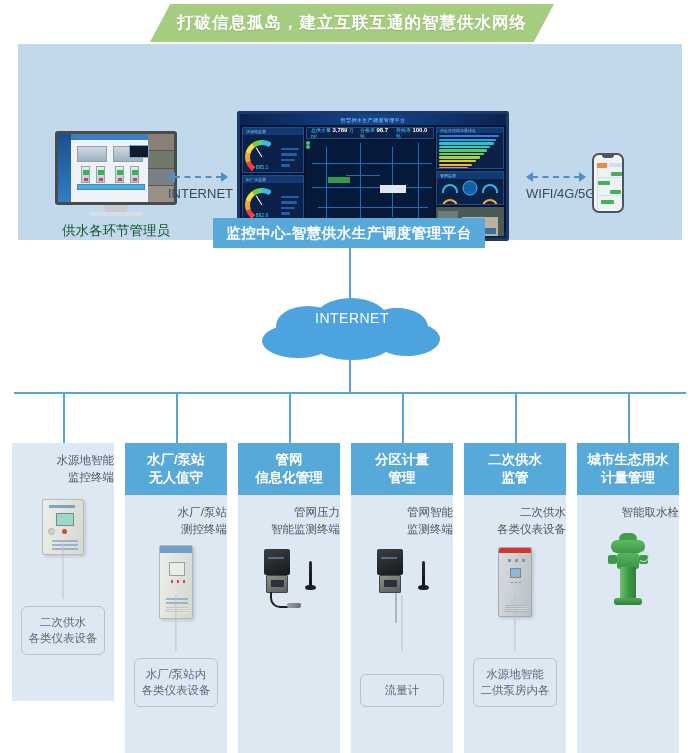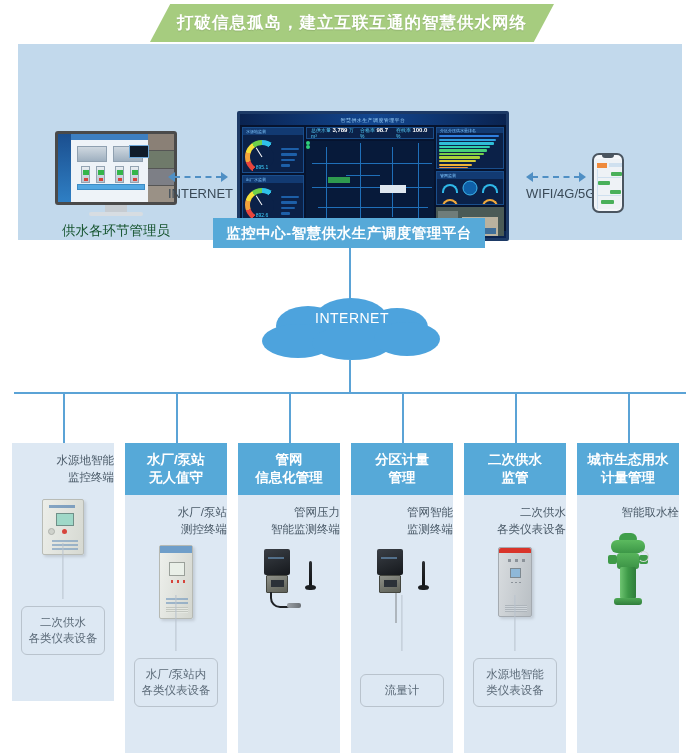--- a/index.html
+++ b/index.html
@@ -604,21 +604,21 @@
           <div class="cap"></div>
             <div class="row"></div>
             <div class="scr"></div>
             <div class="btn"></div>
             <div class="vent"></div>
         </div>
       </div>
       <div class="stem" style="top:100px; height:56px"></div>
       <div class="bottom-box">
         <div>水源地智能</div>
-        <div>类仪表设备</div>
+        <div>二供泵房内各</div>
       </div>
     </div>
   </div>
 
   <div class="col" style="left:577px">
     <div class="col-head">
       <span>城市生态用水</span>
       <span>计量管理</span>
     </div>
     <div class="col-body">

